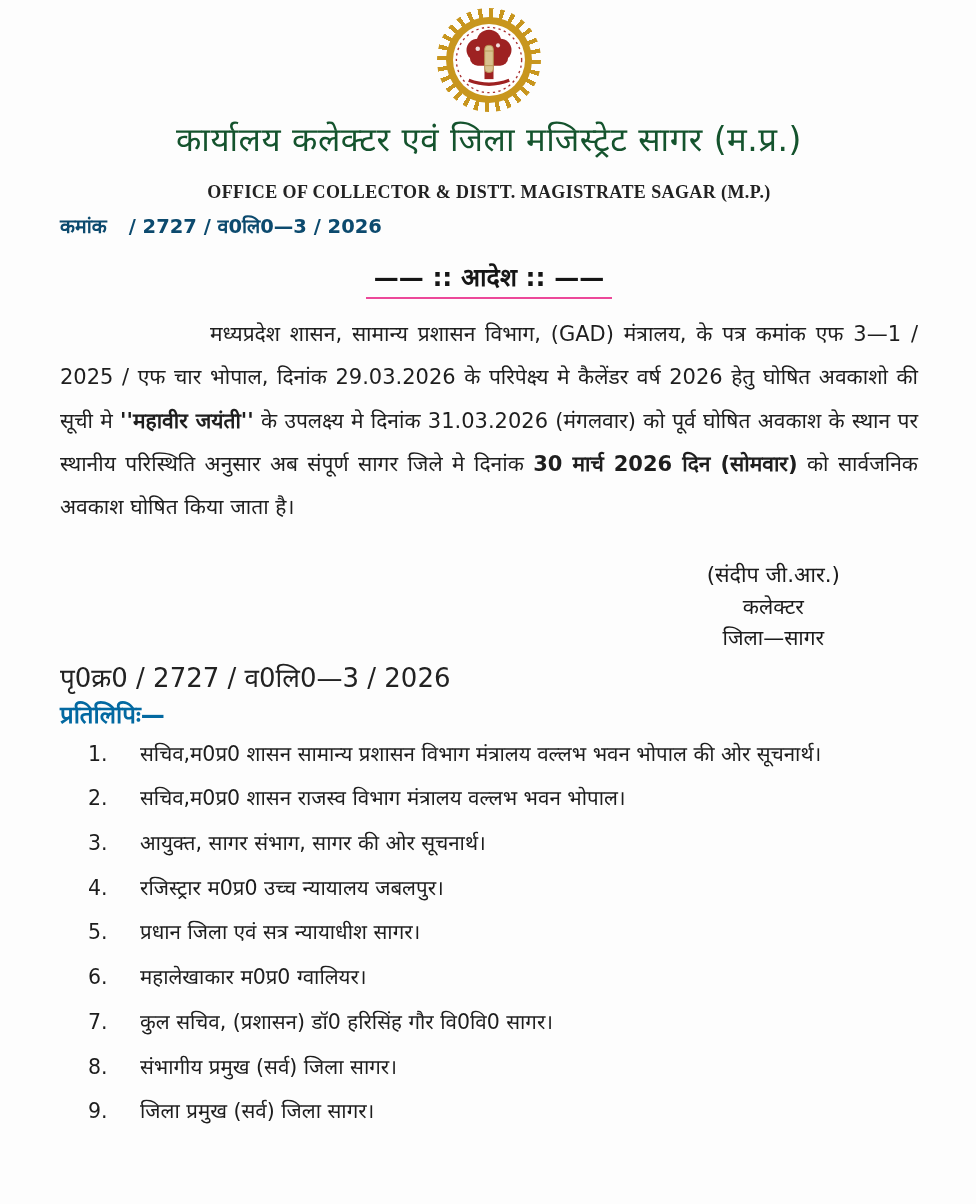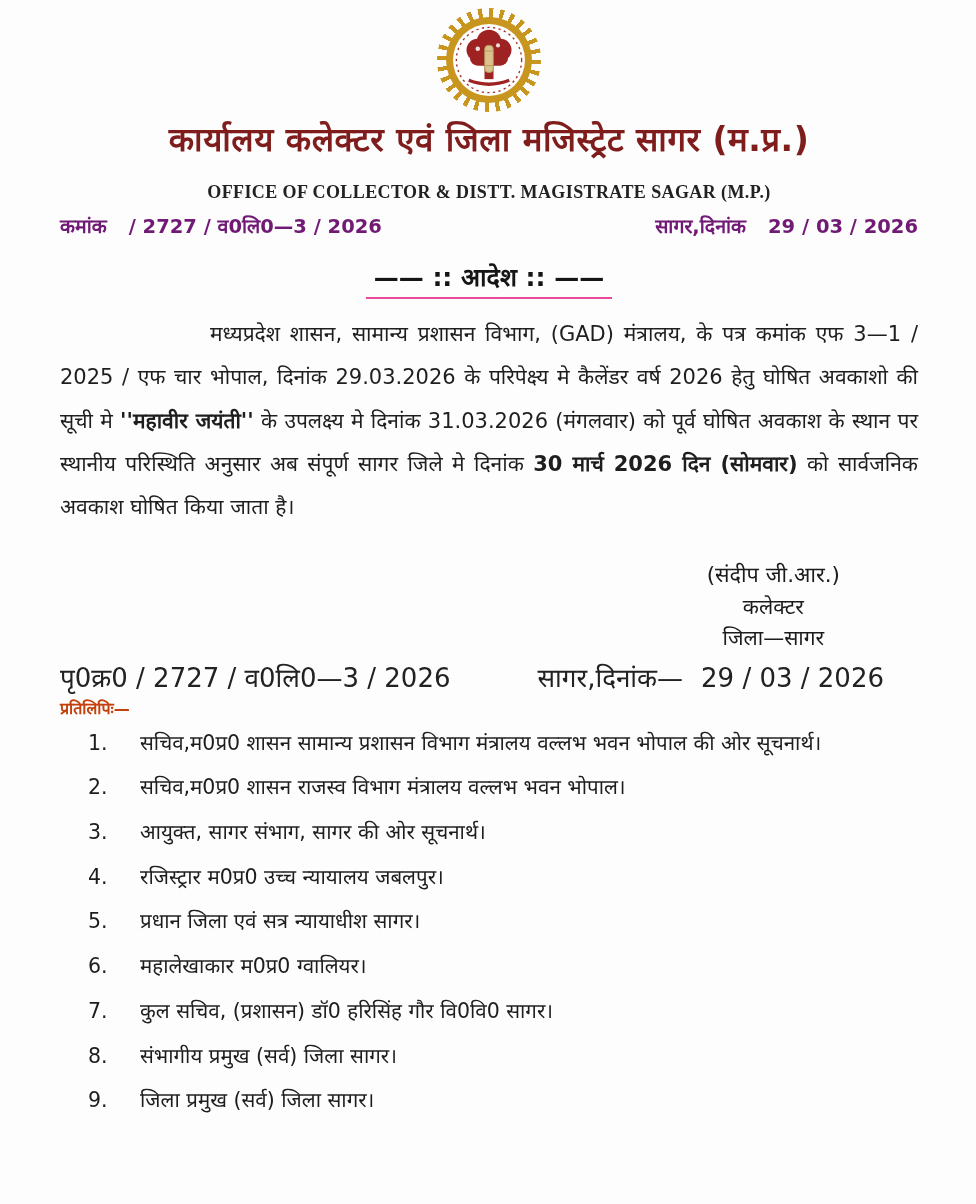--- a/index.html
+++ b/index.html
@@ -24,32 +24,32 @@
   .seal-gold { position:absolute; inset:9px; border-radius:50%; background:#c8961e; }
   .seal-white {
     position:absolute; inset:16px; border-radius:50%; background:#fff;
     display:flex; align-items:center; justify-content:center;
   }
   .seal-white svg { width:100%; height:100%; }
 
   
   .title-hi {
     margin:4px 0 0; text-align:center;
-    font-size:33px; font-weight:bold; letter-spacing:0.5px;
-    color:#7f1d1d;
+    font-size:33px; font-weight:normal; letter-spacing:0.5px;
+    color:#14532d;
   }
   .title-en {
     margin:21px 0 0; text-align:center;
     font-family:"Liberation Serif","DejaVu Serif",serif;
     font-size:18px; font-weight:bold; letter-spacing:0.4px;
     color:#222;
   }
   .ref-row {
     display:flex; justify-content:space-between; align-items:center;
-    margin-top:9px; font-size:19.5px; font-weight:600; color:#701a75;
+    margin-top:9px; font-size:19.5px; font-weight:600; color:#0c4a6e;
   }
   .ref-row .gap { display:inline-block; width:22px; }
 
   
   .order-heading-wrap { display:flex; justify-content:center; margin-top:20px; }
   .order-heading {
     font-size:25px; font-weight:bold; color:#151515;
     border-bottom:2px solid #ec4899; padding:0 8px 4px;
   }
 
@@ -67,21 +67,21 @@
   }
   .sign-name { font-weight:normal; font-size:21.5px; }
 
   
   .endorse-row {
     display:flex; justify-content:space-between; align-items:baseline;
     margin-top:4px; font-size:26px; font-weight:400; color:#222;
   }
   .endorse-row .right { padding-right:34px; }
   .endorse-row .gap { display:inline-block; width:18px; }
-  .copies-heading { margin-top:2px; font-size:16px; font-weight:600; color:#c2410c; }
+  .copies-heading { margin-top:2px; font-size:24px; font-weight:600; color:#0369a1; }
 
   
   .copy-list { list-style:none; margin:10px 0 0; padding:0; font-size:20.5px; color:#1d1d1d; }
   .copy-list li { display:flex; margin-bottom:15px; line-height:1.45; }
   .copy-list .num { flex:0 0 auto; margin-left:28px; width:52px; }
   .copy-list .copy-text { flex:1; text-align:justify; padding-right:6px; }
 </style>
 </head>
 <body>
 
@@ -111,43 +111,37 @@
     </div>
   </div>
 
   <h1 class="title-hi">कार्यालय कलेक्टर एवं जिला मजिस्ट्रेट सागर (म.प्र.)</h1>
   <div class="title-en">OFFICE OF COLLECTOR &amp; DISTT. MAGISTRATE SAGAR (M.P.)</div>
 
   <div class="ref-row">
     <span>
       <span>कमांक</span><span class="gap"></span><span>/ 2727 / व0लि0—3 / 2026</span>
     </span>
-    <span>
-      <span>सागर,दिनांक</span><span class="gap"></span><span>29 / 03 / 2026</span>
-    </span>
   </div>
 
   <div class="order-heading-wrap">
     <div class="order-heading">—— :: आदेश :: ——</div>
   </div>
 
   <p class="body-para"><span>मध्यप्रदेश शासन, सामान्य प्रशासन विभाग, (GAD) मंत्रालय, के पत्र कमांक एफ 3—1 / 2025 / एफ चार भोपाल, दिनांक 29.03.2026 के परिपेक्ष्य मे कैलेंडर वर्ष 2026 हेतु घोषित अवकाशो की सूची मे </span><span class="b">''महावीर जयंती''</span><span> के उपलक्ष्य मे दिनांक 31.03.2026 (मंगलवार) को पूर्व घोषित अवकाश के स्थान पर स्थानीय परिस्थिति अनुसार अब संपूर्ण सागर जिले मे दिनांक </span><span class="b">30 मार्च 2026 दिन (सोमवार)</span><span> को सार्वजनिक अवकाश घोषित किया जाता है।</span></p>
 
 
   <div class="sign-block">
     <div class="sign-name">(संदीप जी.आर.)</div>
     <div>कलेक्टर</div>
     <div>जिला—सागर</div>
   </div>
 
   <div class="endorse-row">
     <span>पृ0क्र0 / 2727 / व0लि0—3 / 2026</span>
-    <span class="right">
-      <span>सागर,दिनांक—</span><span class="gap"></span><span>29 / 03 / 2026</span>
-    </span>
   </div>
   <div class="copies-heading">प्रतिलिपिः—</div>
 
   <ol class="copy-list">
     <li>
         <span class="num">1.</span>
         <span class="copy-text">सचिव,म0प्र0 शासन सामान्य प्रशासन विभाग मंत्रालय वल्लभ भवन भोपाल की ओर सूचनार्थ।</span>
       </li>
     <li>
         <span class="num">2.</span>

